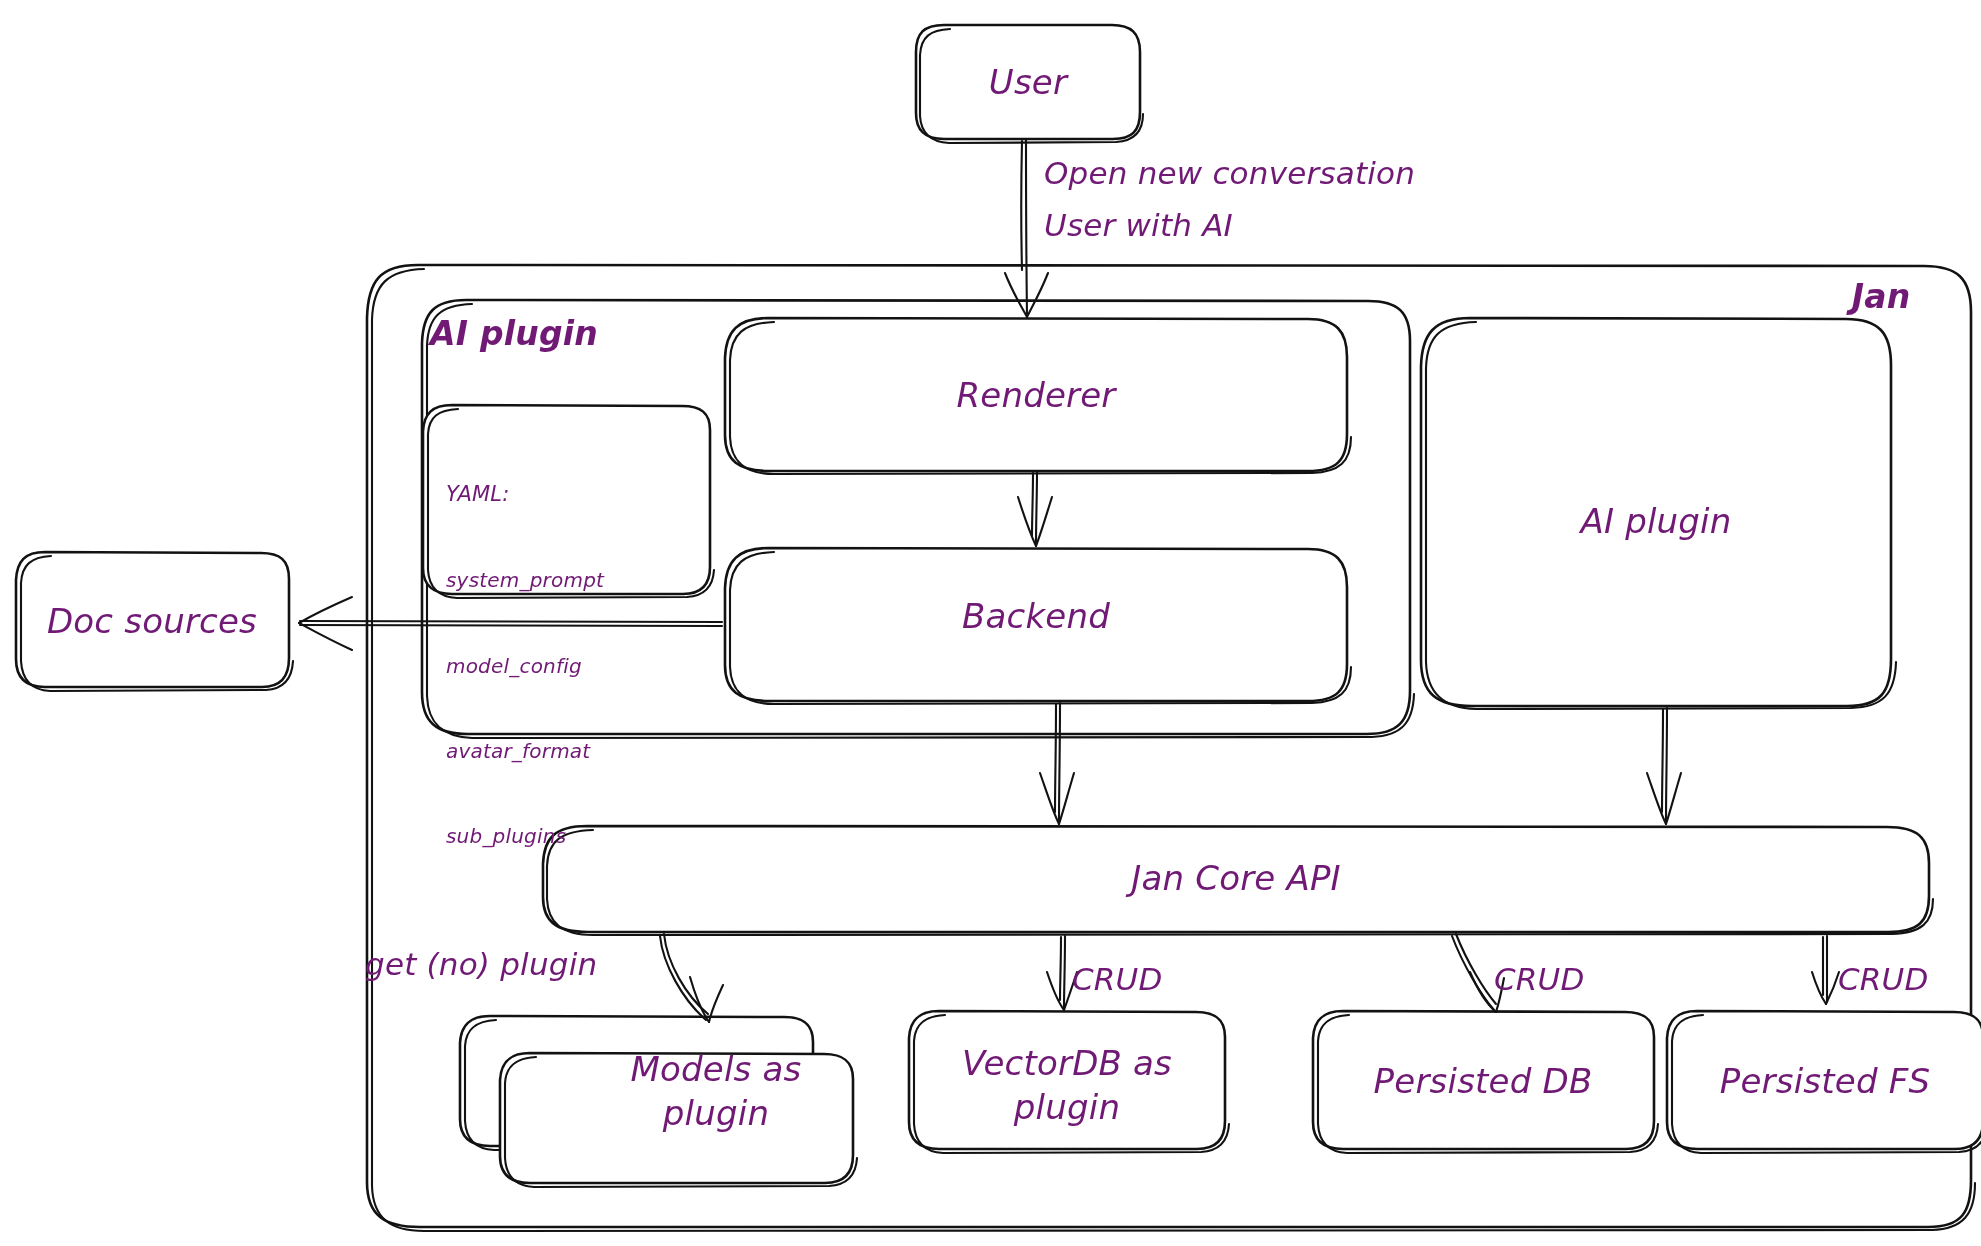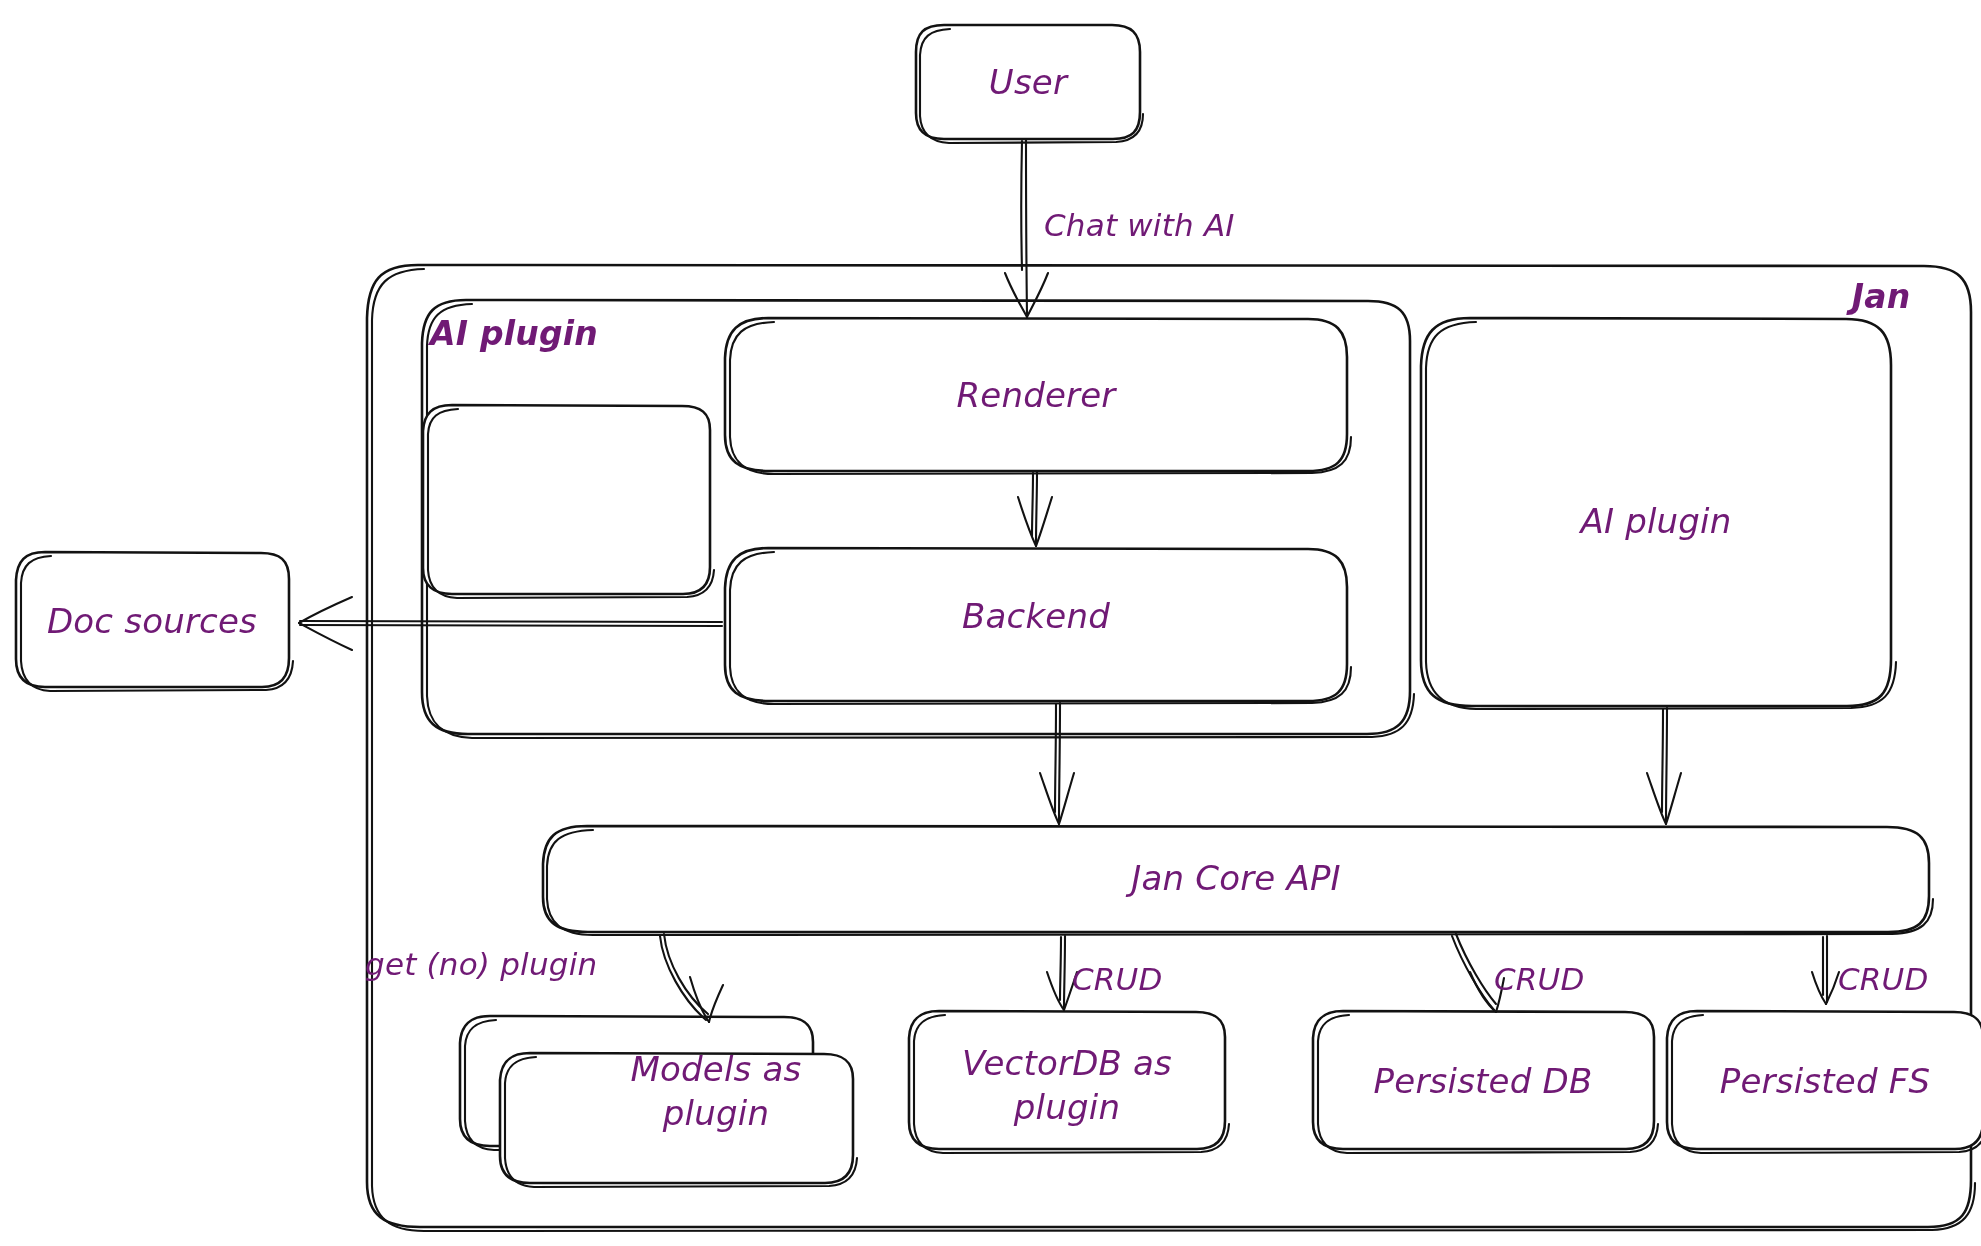--- a/index.html
+++ b/index.html
@@ -349,22 +349,30 @@
   <div class="lbl node-label two-line" style="left:676px; top:1092px;margin-left:40px;">Models as
 plugin</div>
 
   <div class="lbl node-label two-line" style="left:1067px; top:1080px;margin-top:6px;">VectorDB as
 plugin</div>
 
   <div class="lbl node-label" style="left:1483px; top:1081px;">Persisted DB</div>
 
   <div class="lbl node-label" style="left:1825px; top:1081px;">Persisted FS</div>
 
-
-  <div class="lbl edge-label" style="left:1044px; top:207px;">Chat with AI</div>
+  <div class="lbl yaml-label" style="left:446px; top:423px;">
+    <div class="yaml-head">YAML:</div>
+    <div>system_prompt</div>
+    <div>model_config</div>
+    <div>avatar_format</div>
+    <div>sub_plugins</div>
+  </div>
+
+  <div class="lbl edge-label" style="left:1044px; top:155px;">Open new conversation</div>
+  <div class="lbl edge-label" style="left:1044px; top:207px;">User with AI</div>
 
   <div class="lbl edge-label" style="left:365px; top:946px;">get (no) plugin</div>
 
   <div class="lbl edge-label" style="left:1072px; top:961px;">CRUD</div>
 
   <div class="lbl edge-label" style="left:1494px; top:961px;">CRUD</div>
 
   <div class="lbl edge-label" style="left:1838px; top:961px;">CRUD</div>
 
 </div>

